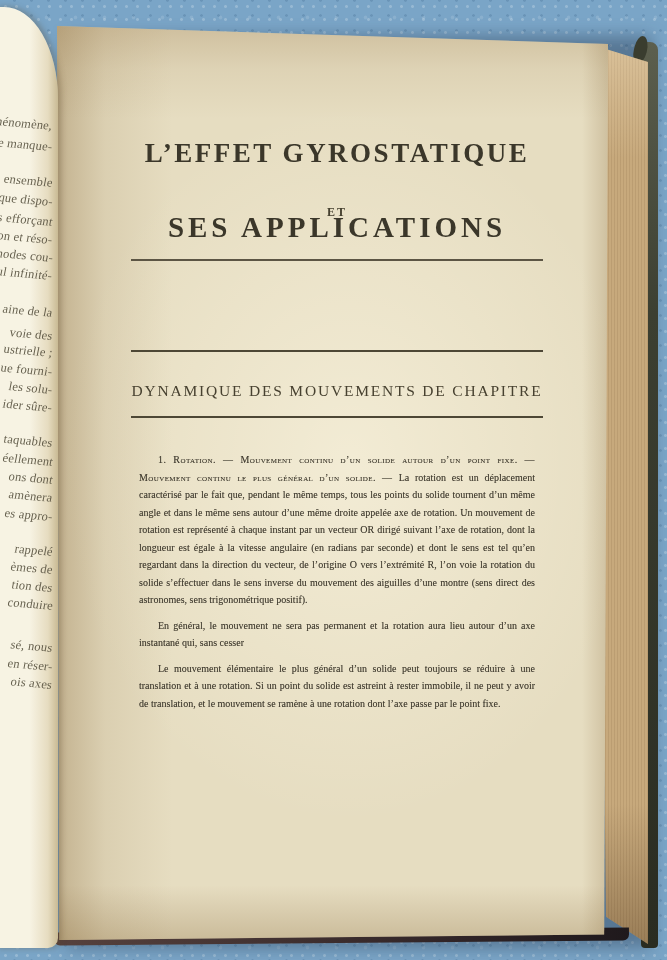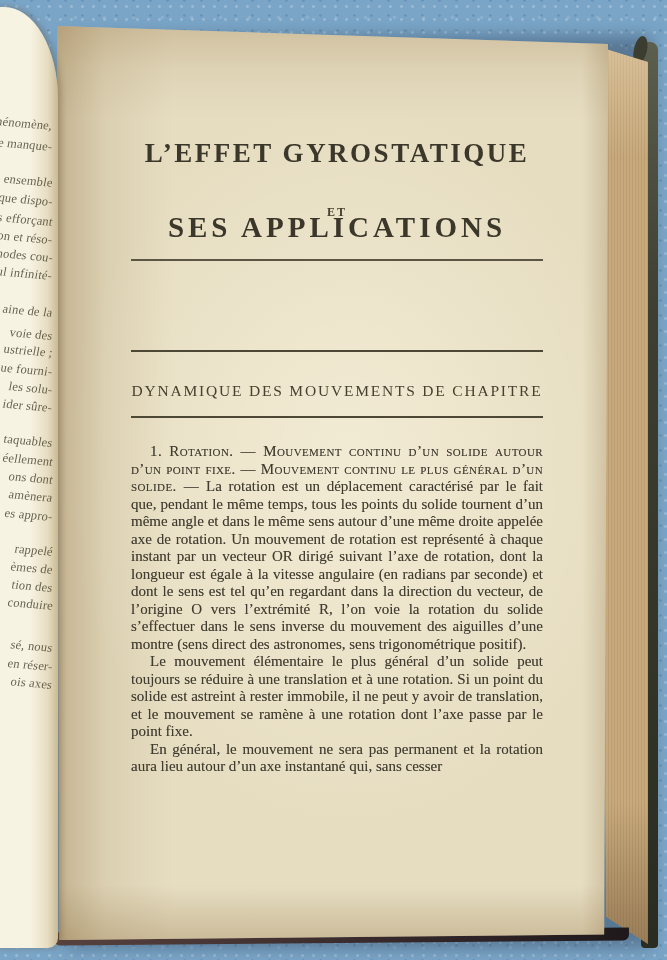--- a/index.html
+++ b/index.html
@@ -102,22 +102,22 @@
   }
   .rule-short { left: 0; right: 0; margin: 0 auto; width: 30px; height: 2px; background: #4d4735; }
   .rule-chapter { top: 350px; }
   .section-heading {
     top: 382px; font-size: 15.5px; letter-spacing: 1.8px; color: #474130;
     white-space: nowrap;
   }
   .rule-section { top: 416px; }
   .body-text { top: 443px; text-align: justify; }
   .body-text p {
-    margin: 0; text-indent: 19px;
-    font-size: 15px; line-height: 17.5px; text-align: justify;
+    margin: 8px; text-indent: 19px;
+    font-size: 10px; line-height: 17.5px; text-align: justify;
     color: #413c30; text-shadow: 0 0 0.4px rgba(63,58,46,0.45);
   }
   .body-text p .lead { font-variant: small-caps; letter-spacing: 0.4px; }
 </style>
 </head>
 <body>
 
 <div class="scene">
   <div class="book-shadow"></div>
   <div class="cover-edge"></div>
@@ -159,17 +159,17 @@
   <div class="content">
     <div class="book-title">L’EFFET GYROSTATIQUE</div>
     <div class="title-connector">ET</div>
     <div class="book-subtitle">SES APPLICATIONS</div>
     <div class="rule-long"></div>
     <div class="rule-short rule-chapter"></div>
     <div class="section-heading">DYNAMIQUE DES MOUVEMENTS DE CHAPITRE</div>
     <div class="rule-short rule-section"></div>
     <div class="body-text">
       <p><span class="lead">1. Rotation. — Mouvement continu d’un solide autour d’un point fixe. — Mouvement continu le plus général d’un solide. — </span><span>La rotation est un déplacement caractérisé par le fait que, pendant le même temps, tous les points du solide tournent d’un même angle et dans le même sens autour d’une même droite appelée axe de rotation. Un mouvement de rotation est représenté à chaque instant par un vecteur OR dirigé suivant l’axe de rotation, dont la longueur est égale à la vitesse angulaire (en radians par seconde) et dont le sens est tel qu’en regardant dans la direction du vecteur, de l’origine O vers l’extrémité R, l’on voie la rotation du solide s’effectuer dans le sens inverse du mouvement des aiguilles d’une montre (sens direct des astronomes, sens trigonométrique positif).</span></p>
+      <p><span class="lead"></span><span>En général, le mouvement ne sera pas permanent et la rotation aura lieu autour d’un axe instantané qui, sans cesser</span></p>
       <p><span class="lead"></span><span>Le mouvement élémentaire le plus général d’un solide peut toujours se réduire à une translation et à une rotation. Si un point du solide est astreint à rester immobile, il ne peut y avoir de translation, et le mouvement se ramène à une rotation dont l’axe passe par le point fixe.</span></p>
-      <p><span class="lead"></span><span>En général, le mouvement ne sera pas permanent et la rotation aura lieu autour d’un axe instantané qui, sans cesser</span></p>
     </div>
   </div>
 </div>
 
 </body></html>

